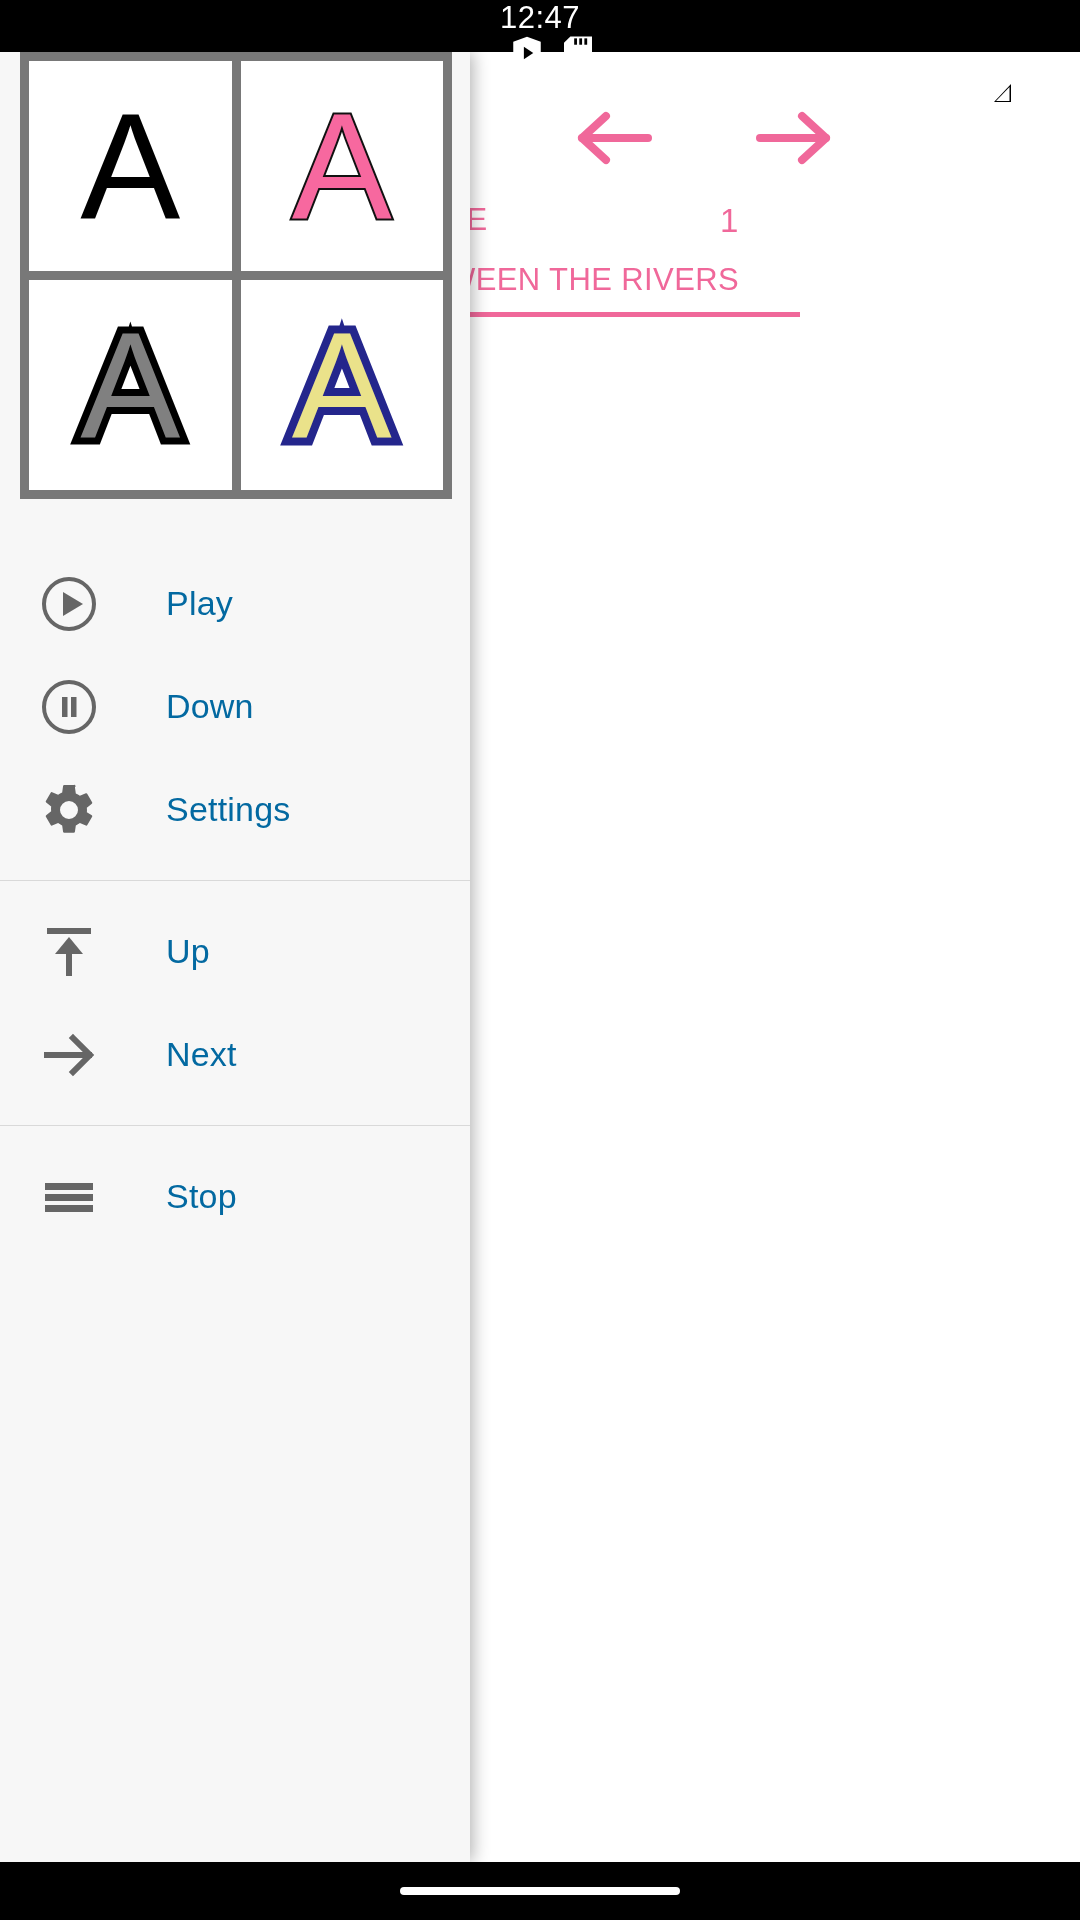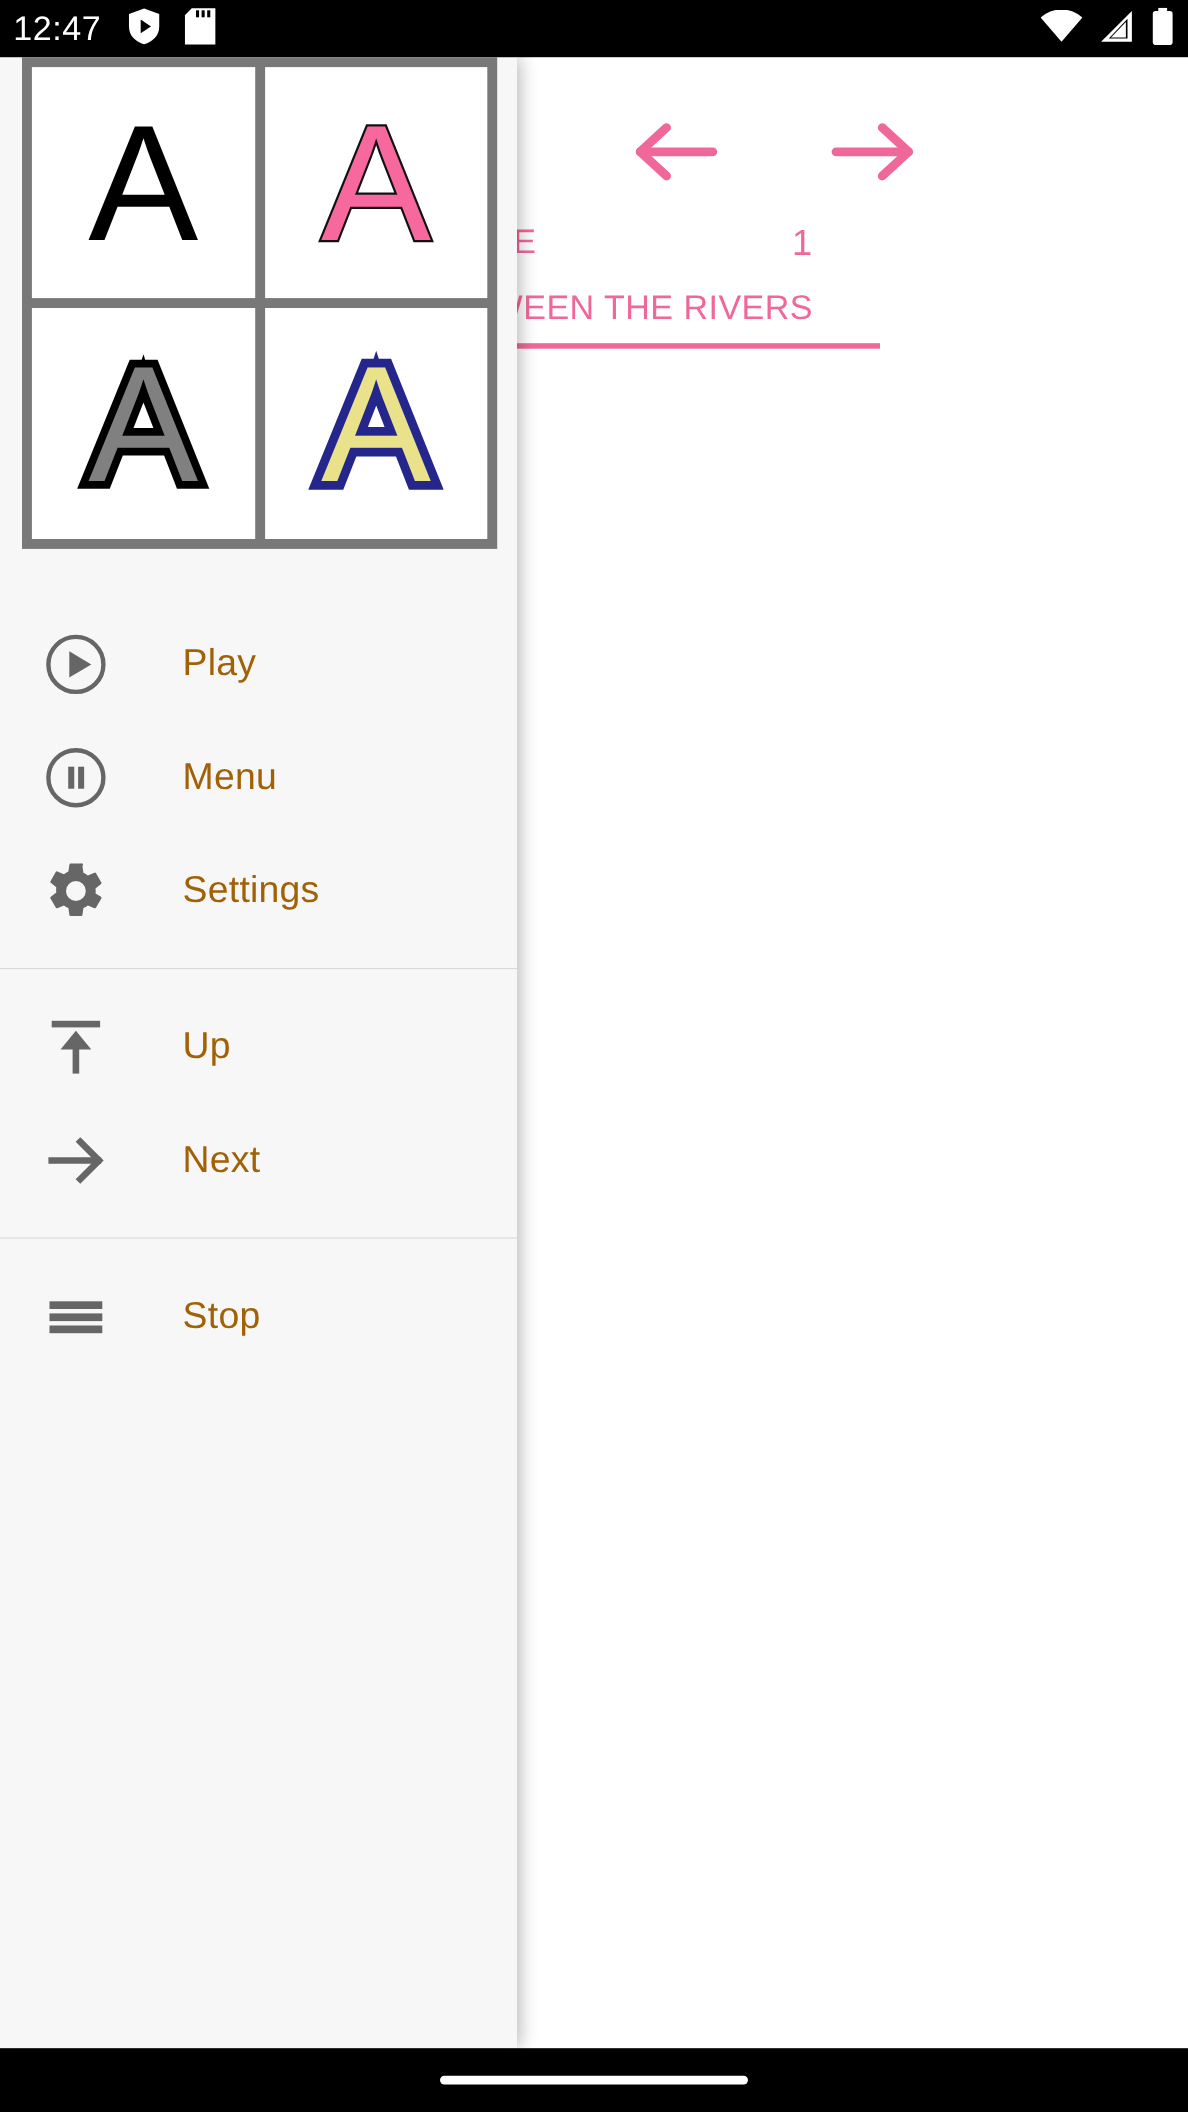--- a/index.html
+++ b/index.html
@@ -7,21 +7,21 @@
   body {
     font-family:"Liberation Sans", sans-serif;
     background:#ffffff;
     position:relative;
   }
 
   
   #status-bar{
     position:absolute; top:0; left:0; width:1080px; height:52px;
     background:#000; color:#fff; display:flex; align-items:center;
-    padding:0 12px; z-index:60;
+    padding:0 26px; z-index:60;flex-direction:column;
   }
   #status-clock{ font-size:31px; letter-spacing:.5px; font-weight:400; }
   .status-left-icons{ display:flex; align-items:center; gap:22px; margin-left:24px; }
   .status-right-icons{ margin-left:auto; display:flex; align-items:center; gap:14px; }
 
   
   #reader{
     position:absolute; top:52px; left:0; width:1080px; height:1810px;
     background:#fff; z-index:10; overflow:hidden;
   }
@@ -95,21 +95,21 @@
   
   #drawer-menu{ position:absolute; top:500px; left:0; width:470px; }
   .menu-item{
     height:103px; display:flex; align-items:center; padding-left:38px;
   }
   .menu-icon{
     width:62px; height:62px; flex:0 0 62px;
     display:flex; align-items:center; justify-content:center;
   }
   .menu-label{
-    margin-left:66px; font-size:34px; color:#a16207; letter-spacing:.2px;
+    margin-left:66px; font-size:34px; color:#0369a1; letter-spacing:.2px;
   }
   .divider{ height:1px; background:#d9d9d9; width:470px; }
   .sec-space{ height:19px; }
 
   
   #gesture-bar{
     position:absolute; bottom:0; left:0; width:1080px; height:58px;
     background:#000; z-index:70;
     display:flex; align-items:center; justify-content:center;
   }
@@ -198,21 +198,21 @@
     </div>
 
     <div class="menu-item">
       <span class="menu-icon">
         <svg width="58" height="58" viewBox="0 0 58 58">
           <circle cx="29" cy="29" r="25" fill="none" stroke="#666" stroke-width="4"></circle>
           <rect x="22" y="19" width="5.5" height="20" fill="#666"></rect>
           <rect x="31" y="19" width="5.5" height="20" fill="#666"></rect>
         </svg>
       </span>
-      <span class="menu-label">Menu</span>
+      <span class="menu-label">Down</span>
     </div>
 
     <div class="menu-item">
       <span class="menu-icon">
         <svg width="60" height="60" viewBox="0 0 24 24">
           <path fill="#666" d="M19.14,12.94a7.07,7.07,0,0,0,.05-.94,7.07,7.07,0,0,0-.06-.94l2-1.58a.49.49,0,0,0,.12-.61l-1.92-3.32a.49.49,0,0,0-.59-.22l-2.39,1a7,7,0,0,0-1.62-.94l-.36-2.54A.48.48,0,0,0,13.9,2H10.1a.48.48,0,0,0-.47.41L9.27,4.95a7.28,7.28,0,0,0-1.62.94l-2.39-1a.48.48,0,0,0-.59.22L2.75,8.43a.48.48,0,0,0,.12.61l2,1.58a7.62,7.62,0,0,0-.06.94,7.62,7.62,0,0,0,.06.94l-2,1.58a.49.49,0,0,0-.12.61l1.92,3.32a.49.49,0,0,0,.59.22l2.39-1a7,7,0,0,0,1.62.94l.36,2.54a.48.48,0,0,0,.47.41h3.8a.48.48,0,0,0,.47-.41l.36-2.54a7.28,7.28,0,0,0,1.62-.94l2.39,1a.48.48,0,0,0,.59-.22l1.92-3.32a.49.49,0,0,0-.12-.61ZM12,15.6A3.6,3.6,0,1,1,15.6,12,3.6,3.6,0,0,1,12,15.6Z"></path>
         </svg>
       </span>
       <span class="menu-label">Settings</span>
     </div>

